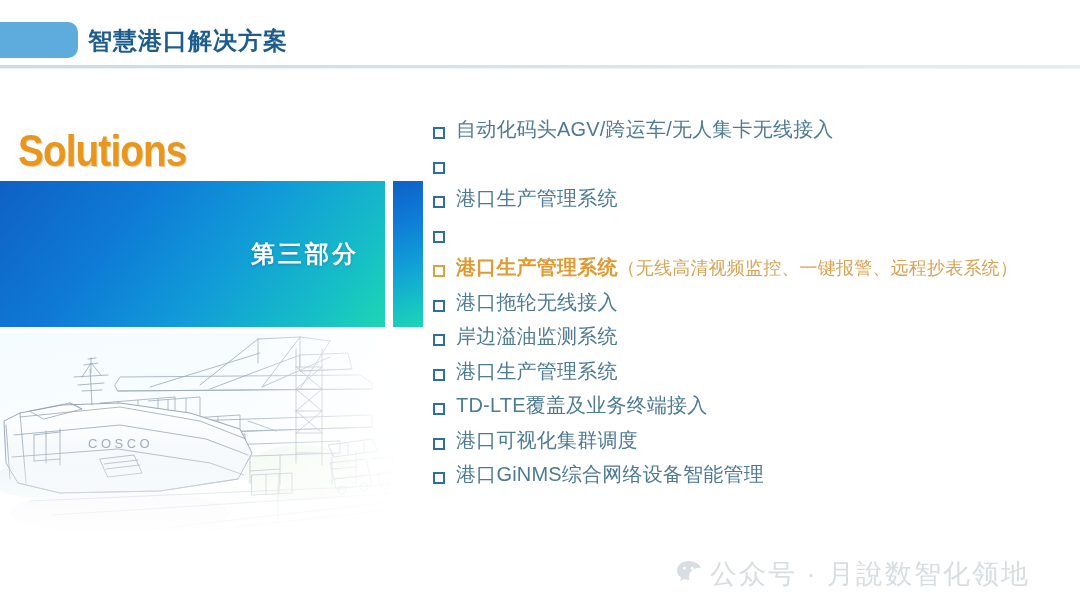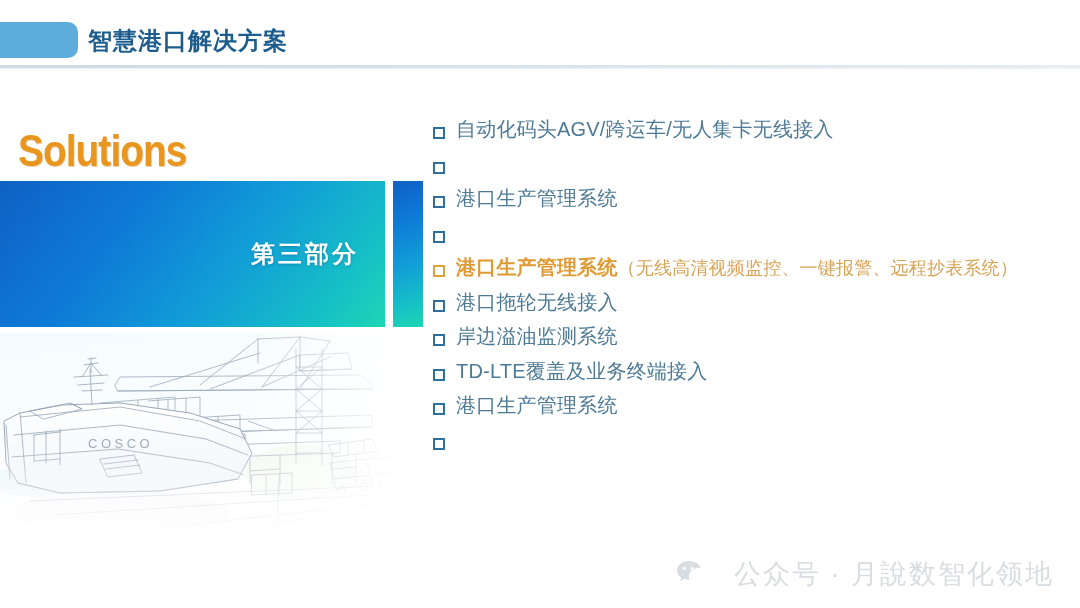--- a/index.html
+++ b/index.html
@@ -103,21 +103,21 @@
   .list-item.accent .label-note {
     color:#D8A355;
     font-family:"Liberation Serif","DejaVu Serif",serif;
     font-size:18px;
     line-height:30px;
   }
 
   
   #watermark {
     position:absolute; left:676px; top:556px;
-    display:flex; align-items:center; gap:24px;
+    display:flex; align-items:center; gap:0;
     opacity:.55;
   }
   #watermark-text {
     font-size:27px; color:#B9C2C9; letter-spacing:2px; white-space:nowrap;
   }
 </style>
 </head>
 <body>
 
 <div id="header">
@@ -273,28 +273,33 @@
     <div class="list-item">
       <span class="bullet"></span>
       <span class="label">港口拖轮无线接入</span>
     </div>
     <div class="list-item">
       <span class="bullet"></span>
       <span class="label">岸边溢油监测系统</span>
     </div>
     <div class="list-item">
       <span class="bullet"></span>
+      <span class="label">港口生产管理系统</span>
+    </div>
+    <div class="list-item">
+      <span class="bullet"></span>
       <span class="label">TD-LTE覆盖及业务终端接入</span>
     </div>
     <div class="list-item">
       <span class="bullet"></span>
-      <span class="label">港口生产管理系统</span>
-    </div>
-    <div class="list-item">
-      <span class="bullet"></span>
+      <span class="label">港口可视化集群调度</span>
+    </div>
+    <div class="list-item">
+      <span class="bullet"></span>
+      <span class="label">港口GiNMS综合网络设备智能管理</span>
     </div>
   </div>
 
 <div id="watermark">
   <svg width="34" height="30" viewBox="0 0 34 30">
     <path d="M12.5 2C6.2 2 1 6.2 1 11.4c0 2.9 1.6 5.5 4.2 7.2l-1.1 3.4 3.9-2a14.6 14.6 0 0 0 4.5.7c.4 0 .8 0 1.2-.05C13 19.8 12.8 18.8 12.8 17.8c0-5 4.9-9 10.9-9 .4 0 .8 0 1.2.05C23.7 5 18.6 2 12.5 2z" fill="#B9C2C9"></path>
     <circle cx="8.4" cy="9.2" r="1.5" fill="#ffffff"></circle>
     <circle cx="16.2" cy="9.2" r="1.5" fill="#ffffff"></circle>
   </svg>
   <div id="watermark-text">公众号 · 月說数智化领地</div>

